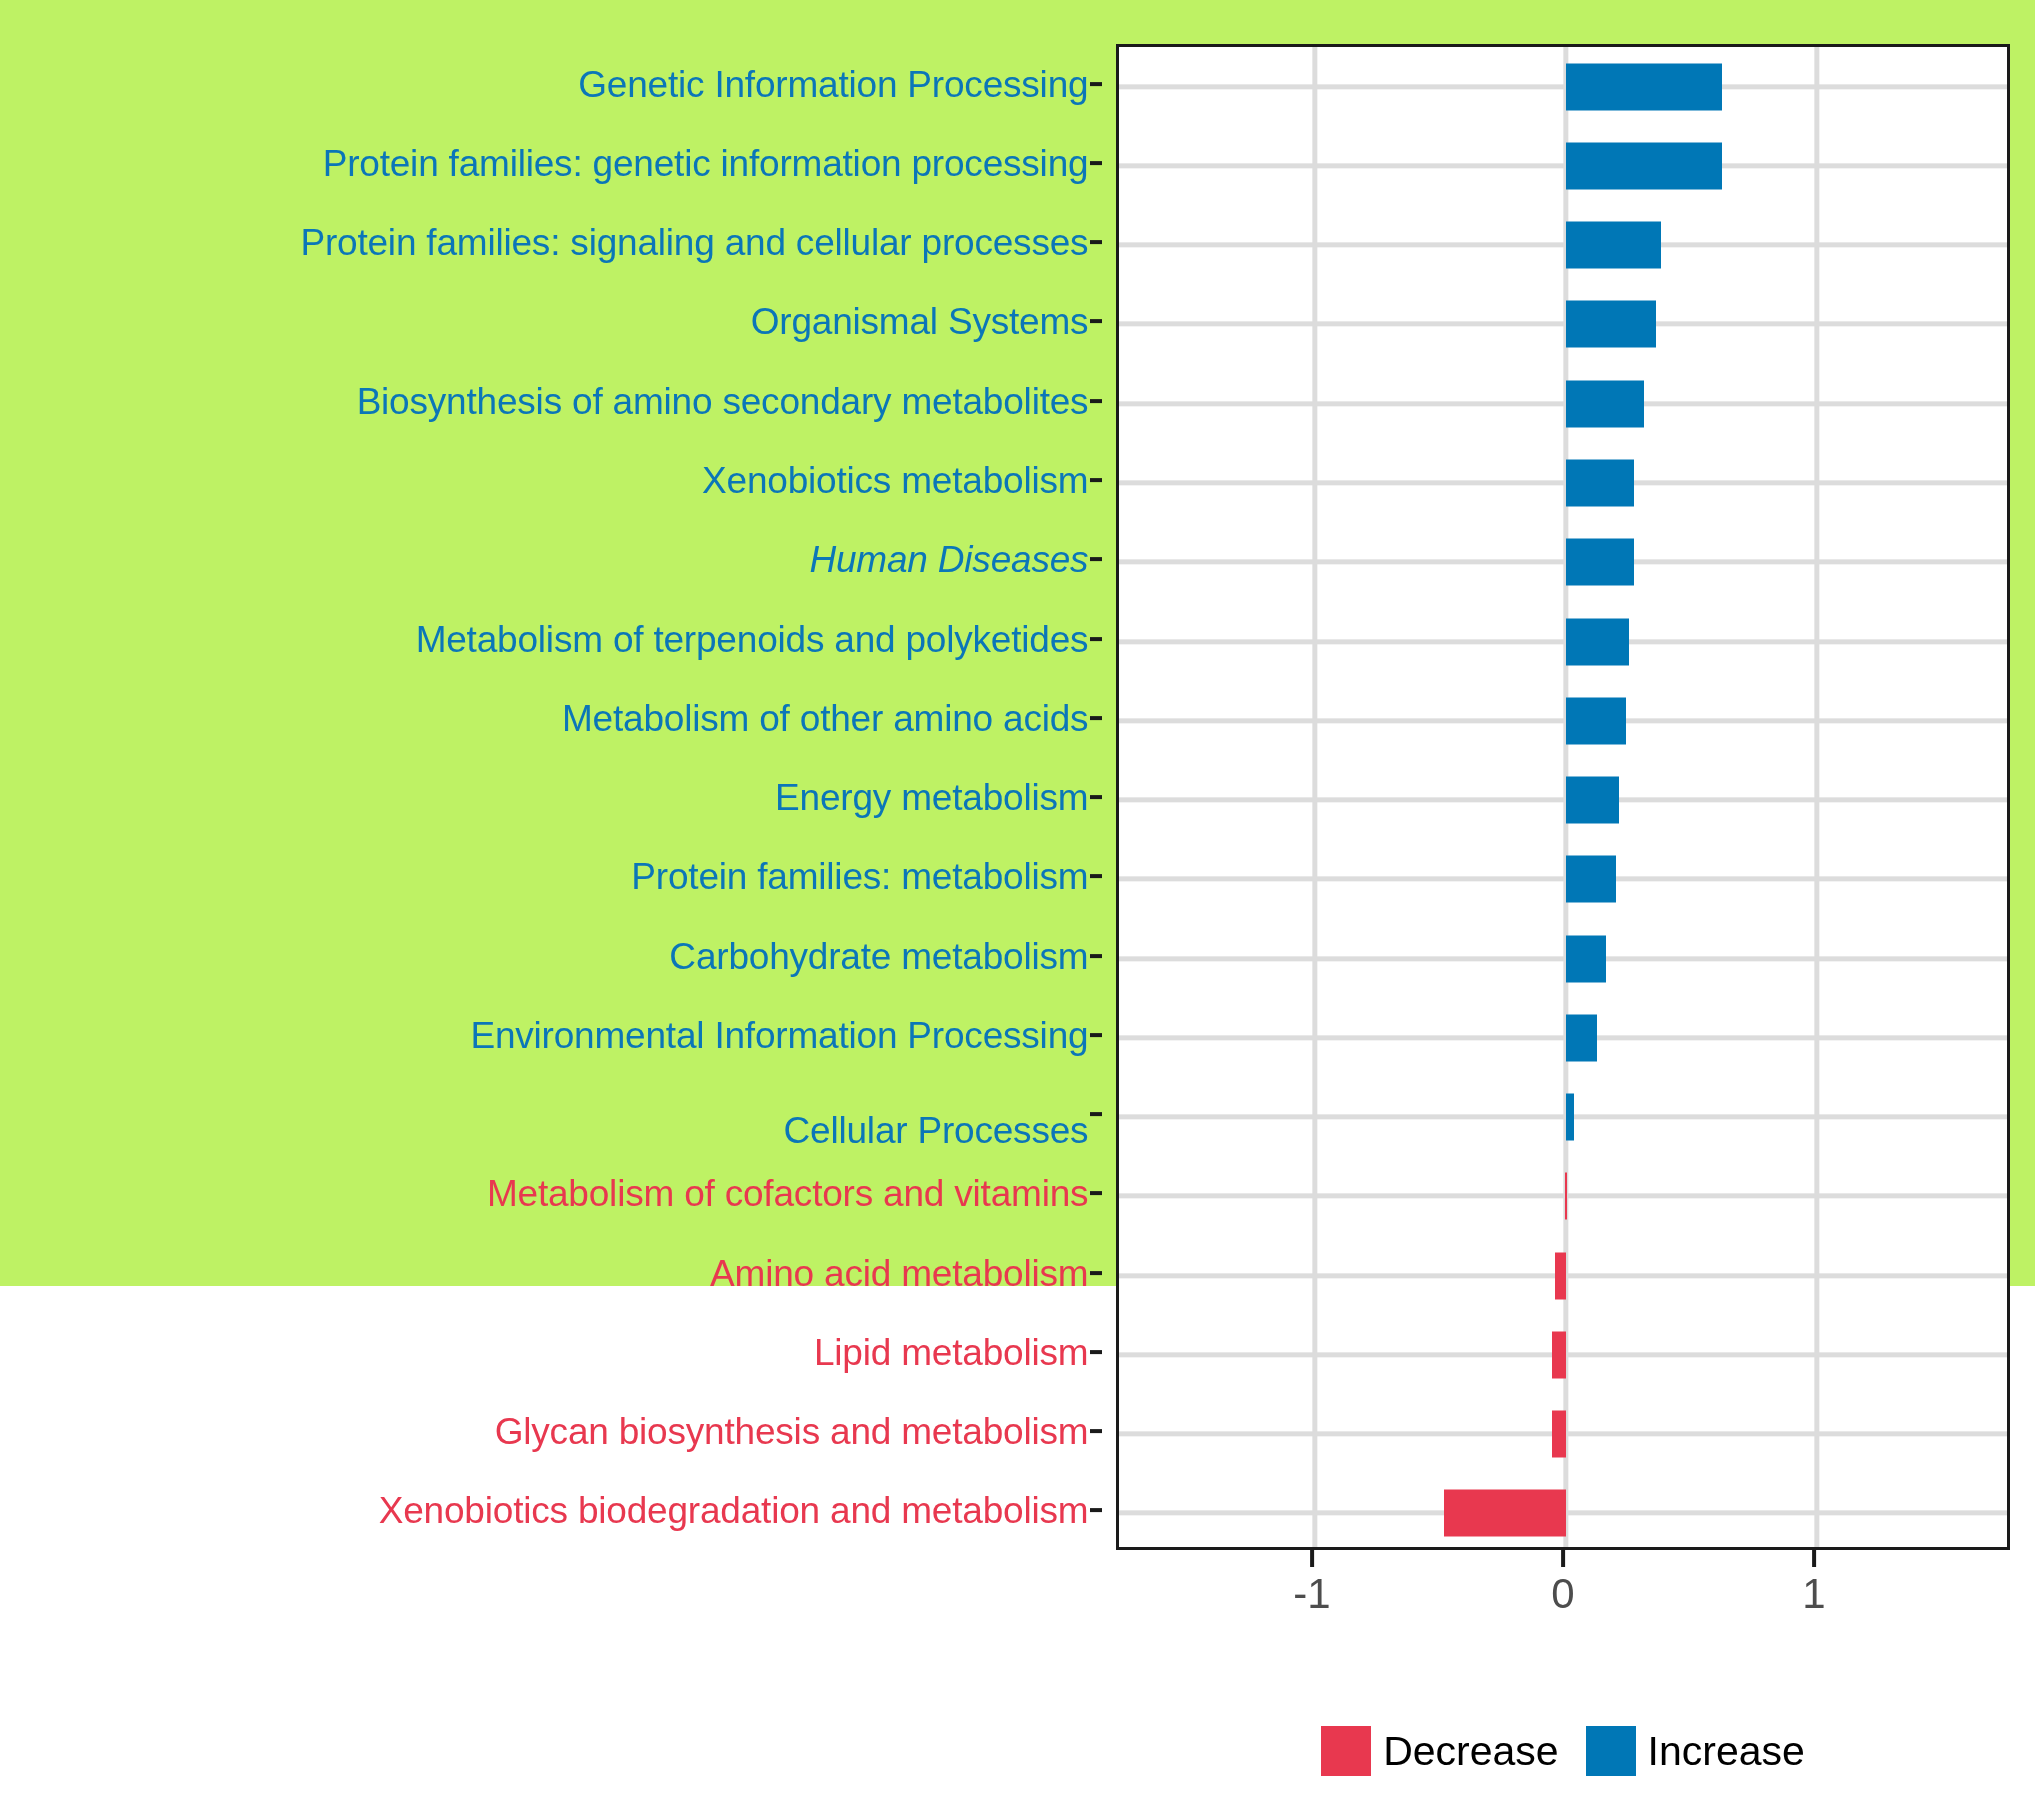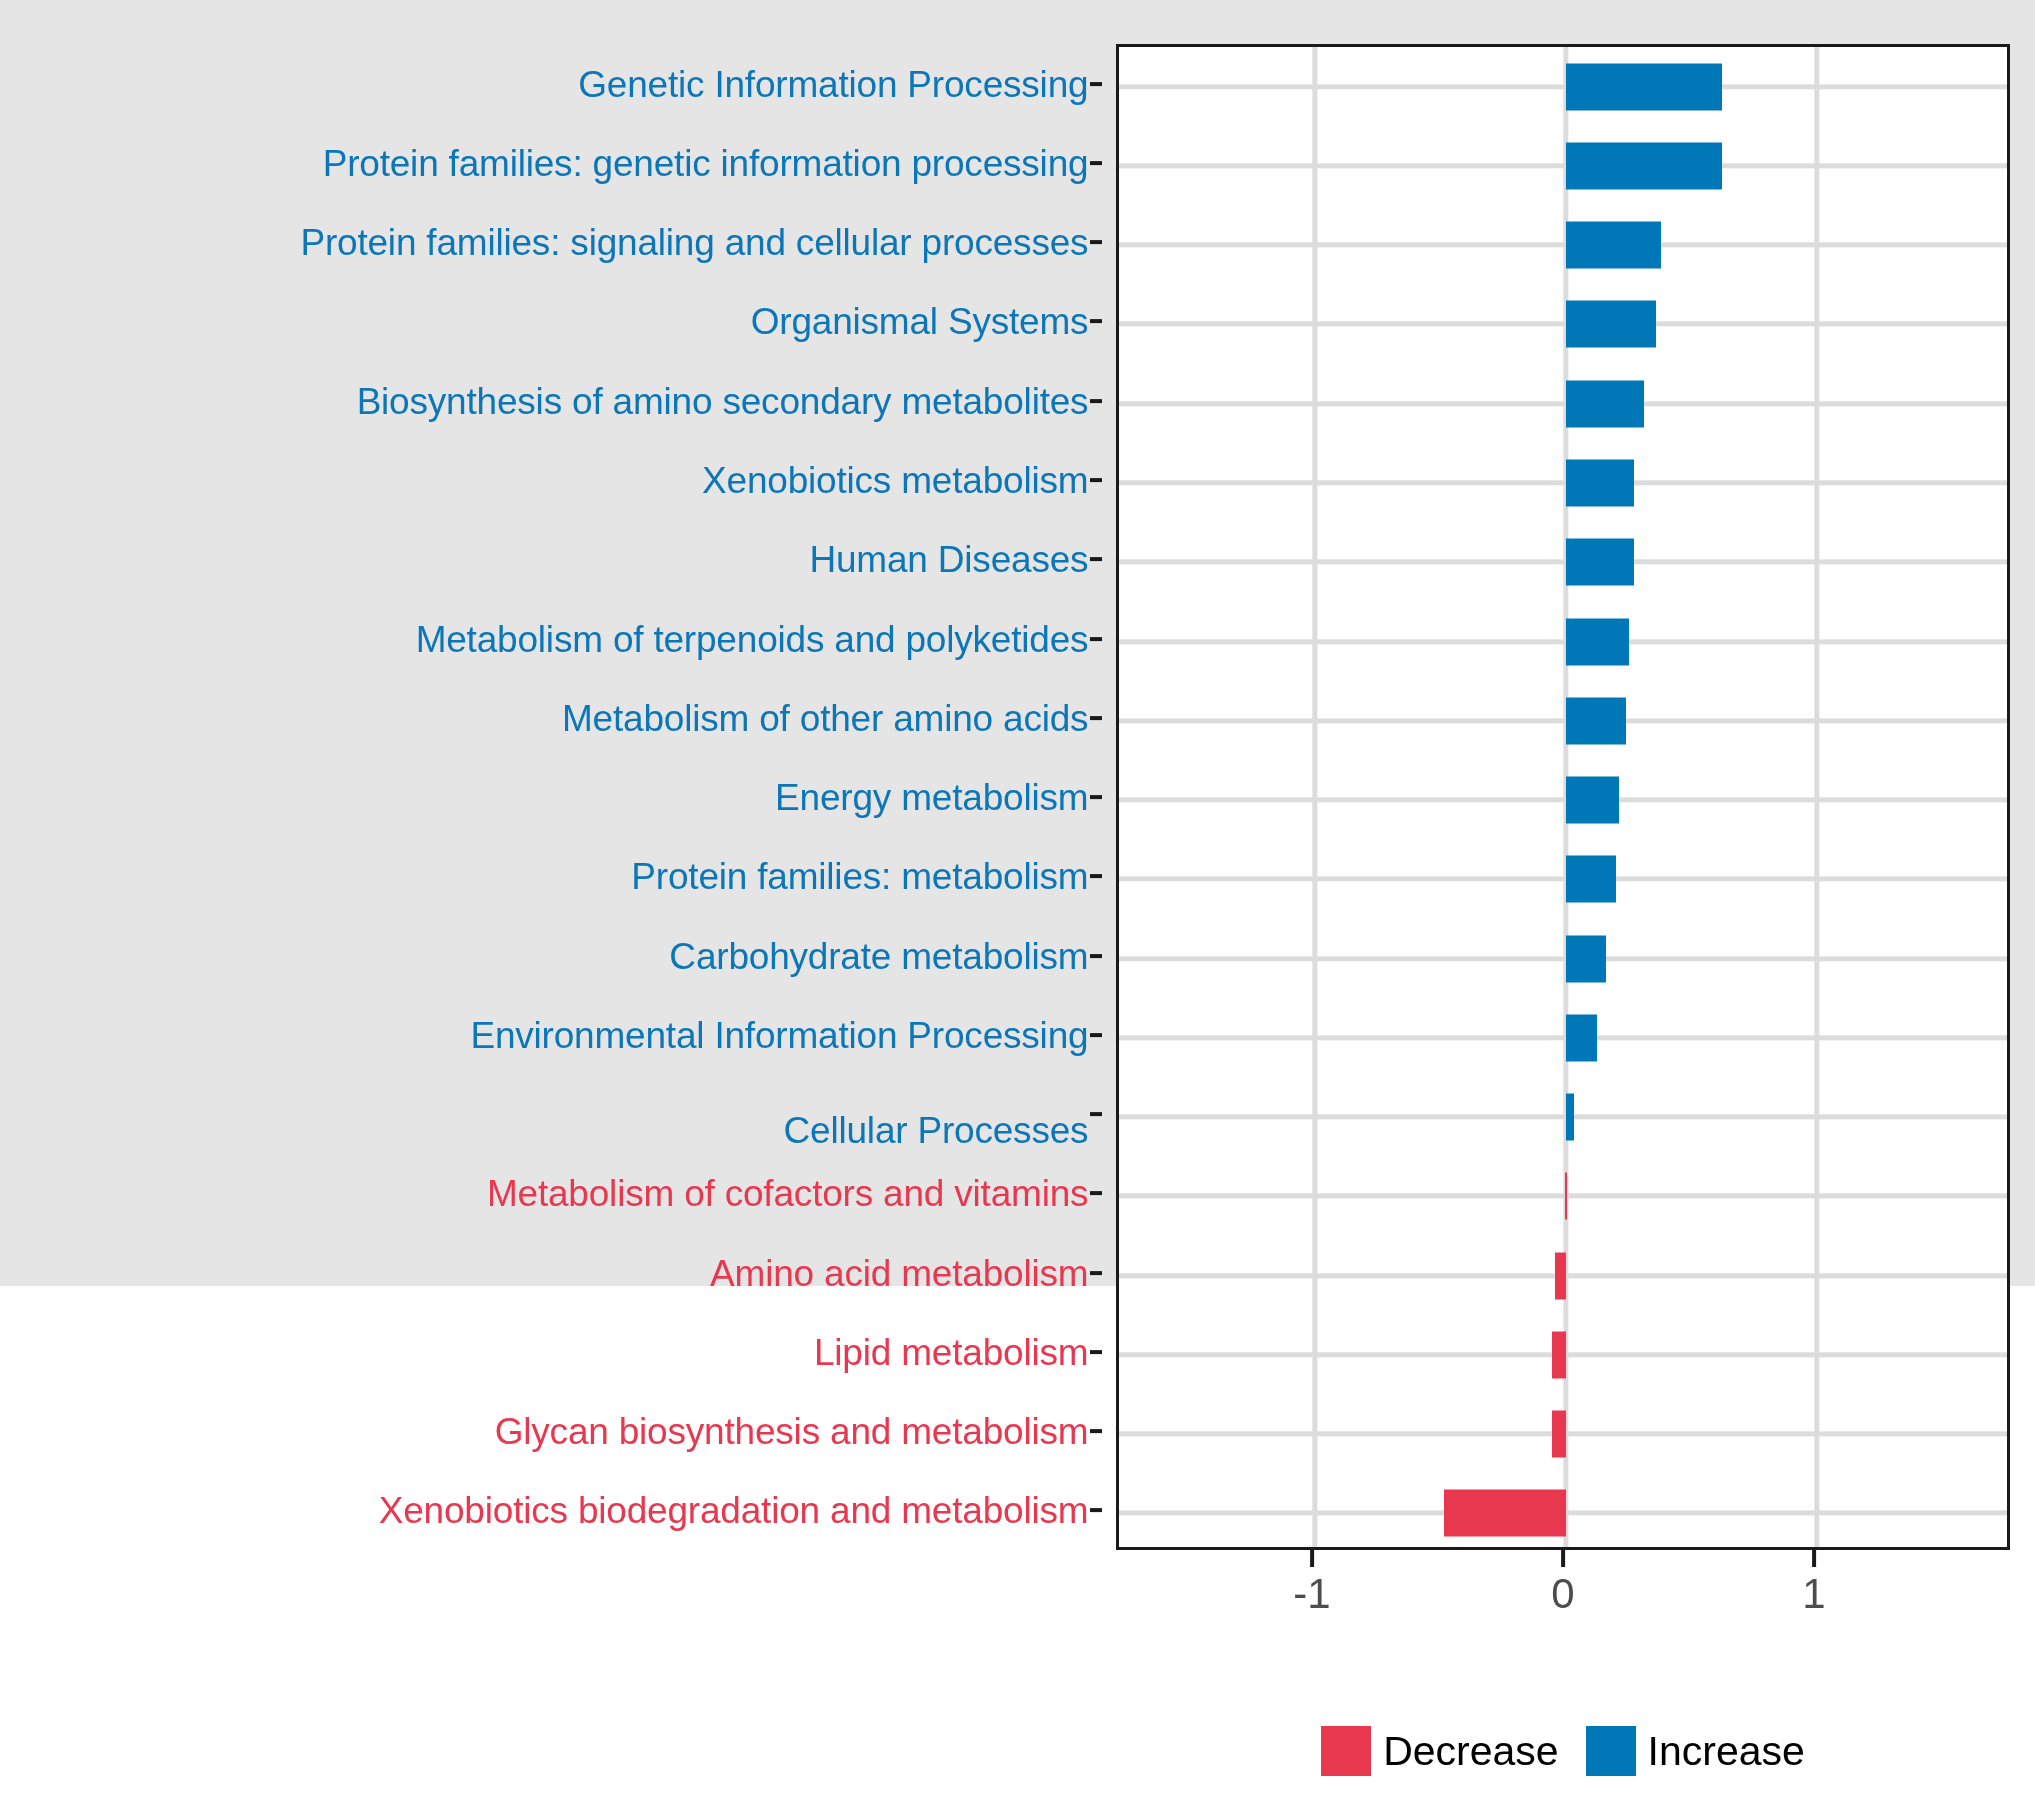--- a/index.html
+++ b/index.html
@@ -12,21 +12,21 @@
     width: 2035px;
     height: 1809px;
     font-family: "Liberation Sans", sans-serif;
     overflow: hidden;
   }
 
   #figure {
     position: relative;
     width: 2035px;
     height: 1286px;
-    background: #e5e5e5;
+    background: #bef264;
   }
 
   
   #ylabels {
     position: absolute;
     left: 0px;
     top: 44px;
     width: 1102px;
     height: 1504px;
   }
@@ -169,21 +169,21 @@
       <div class="ycat up" style="top: 119px;">Protein families: genetic information processing</div>
       <div class="ytick" style="top: 119px;"></div>
       <div class="ycat up" style="top: 198px; margin-left: 34px;">Protein families: signaling and cellular processes</div>
       <div class="ytick" style="top: 198px;"></div>
       <div class="ycat up" style="top: 277px;">Organismal Systems</div>
       <div class="ytick" style="top: 277px;"></div>
       <div class="ycat up" style="top: 357px;">Biosynthesis of amino secondary metabolites</div>
       <div class="ytick" style="top: 357px;"></div>
       <div class="ycat up" style="top: 436px;">Xenobiotics metabolism</div>
       <div class="ytick" style="top: 436px;"></div>
-      <div class="ycat up" style="top: 515px;">Human Diseases</div>
+      <div class="ycat up" style="top: 515px; font-style: italic;">Human Diseases</div>
       <div class="ytick" style="top: 515px;"></div>
       <div class="ycat up" style="top: 595px;">Metabolism of terpenoids and polyketides</div>
       <div class="ytick" style="top: 595px;"></div>
       <div class="ycat up" style="top: 674px;">Metabolism of other amino acids</div>
       <div class="ytick" style="top: 674px;"></div>
       <div class="ycat up" style="top: 753px;">Energy metabolism</div>
       <div class="ytick" style="top: 753px;"></div>
       <div class="ycat up" style="top: 832px;">Protein families: metabolism</div>
       <div class="ytick" style="top: 832px;"></div>
       <div class="ycat up" style="top: 912px;">Carbohydrate metabolism</div>

